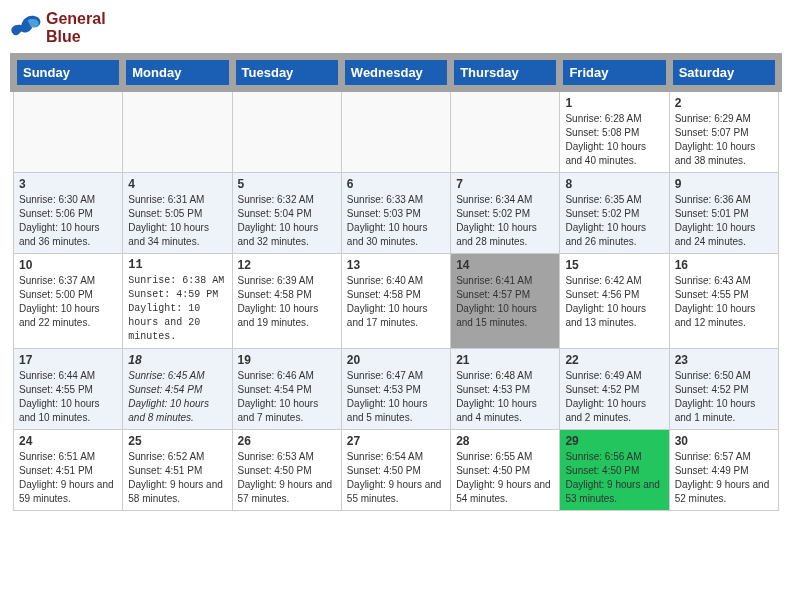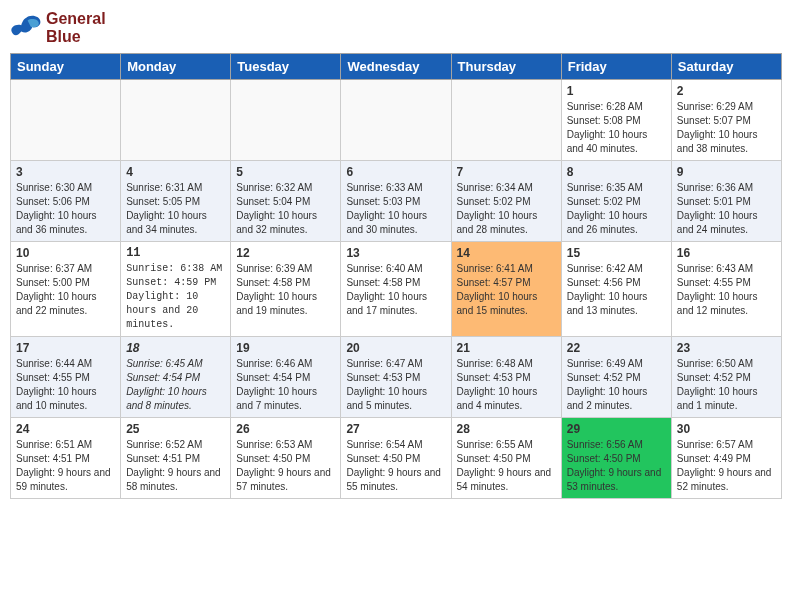--- a/index.html
+++ b/index.html
@@ -39,21 +39,21 @@
       width: 100%;
       border-collapse: collapse;
     }
     .calendar th {
       background: #1a5fb4;
       color: #fff;
       font-size: 13px;
       font-weight: bold;
       padding: 5px 6px;
       text-align: left;
-      border: 1px solid #a3a3a3;
+      border: 7px solid #a3a3a3;
     }
     .calendar td {
       border: 1px solid #ccc;
       vertical-align: top;
       padding: 4px 5px;
       font-size: 10.5px;
       color: #333;
       width: calc(100% / 7);
       min-height: 80px;
       height: 80px;
@@ -157,21 +157,21 @@
           <div class="day-info">Sunrise: 6:38 AM<br>Sunset: 4:59 PM<br>Daylight: 10 hours and 20 minutes.</div>
         </td>
         <td style="background: rgb(255, 255, 255);">
           <span class="day-num">12</span>
           <div class="day-info">Sunrise: 6:39 AM<br>Sunset: 4:58 PM<br>Daylight: 10 hours and 19 minutes.</div>
         </td>
         <td style="background: rgb(255, 255, 255);">
           <span class="day-num">13</span>
           <div class="day-info">Sunrise: 6:40 AM<br>Sunset: 4:58 PM<br>Daylight: 10 hours and 17 minutes.</div>
         </td>
-        <td style="background: #fdba74;">
+        <td style="background: #a3a3a3;">
           <span class="day-num">14</span>
           <div class="day-info">Sunrise: 6:41 AM<br>Sunset: 4:57 PM<br>Daylight: 10 hours and 15 minutes.</div>
         </td>
         <td style="background: rgb(255, 255, 255);">
           <span class="day-num">15</span>
           <div class="day-info">Sunrise: 6:42 AM<br>Sunset: 4:56 PM<br>Daylight: 10 hours and 13 minutes.</div>
         </td>
         <td style="background: rgb(255, 255, 255);">
           <span class="day-num">16</span>
           <div class="day-info">Sunrise: 6:43 AM<br>Sunset: 4:55 PM<br>Daylight: 10 hours and 12 minutes.</div>

